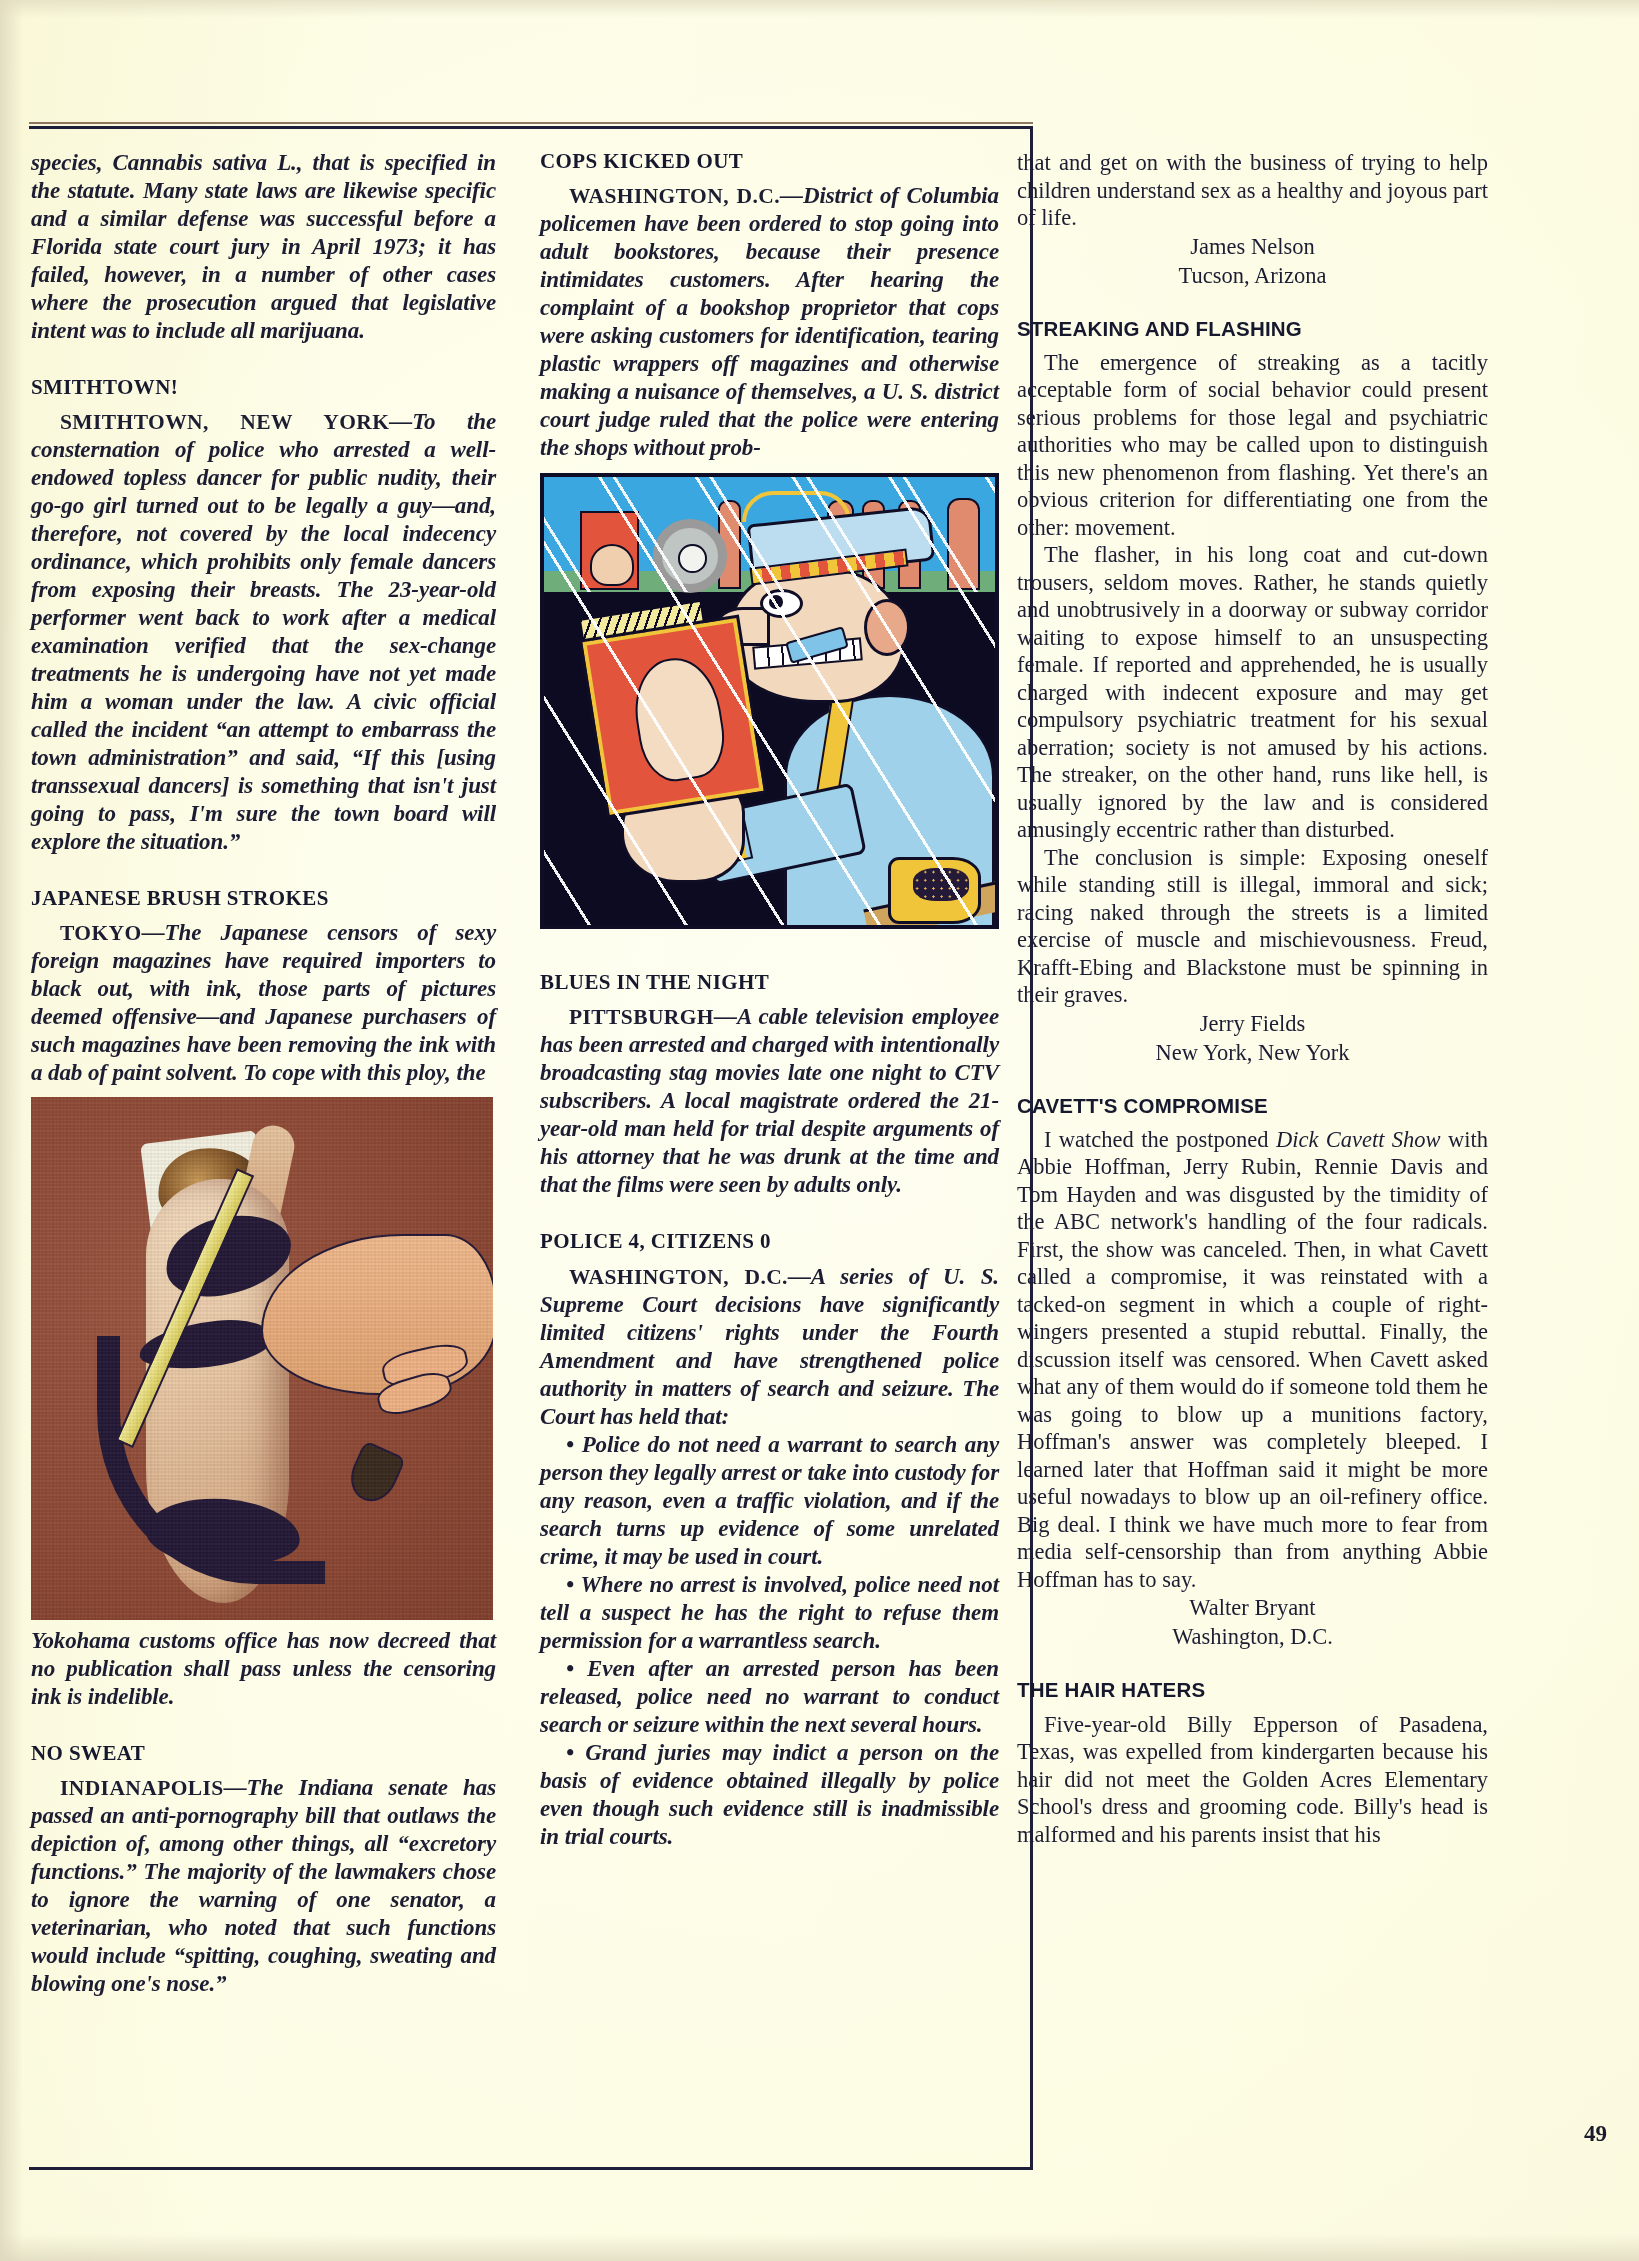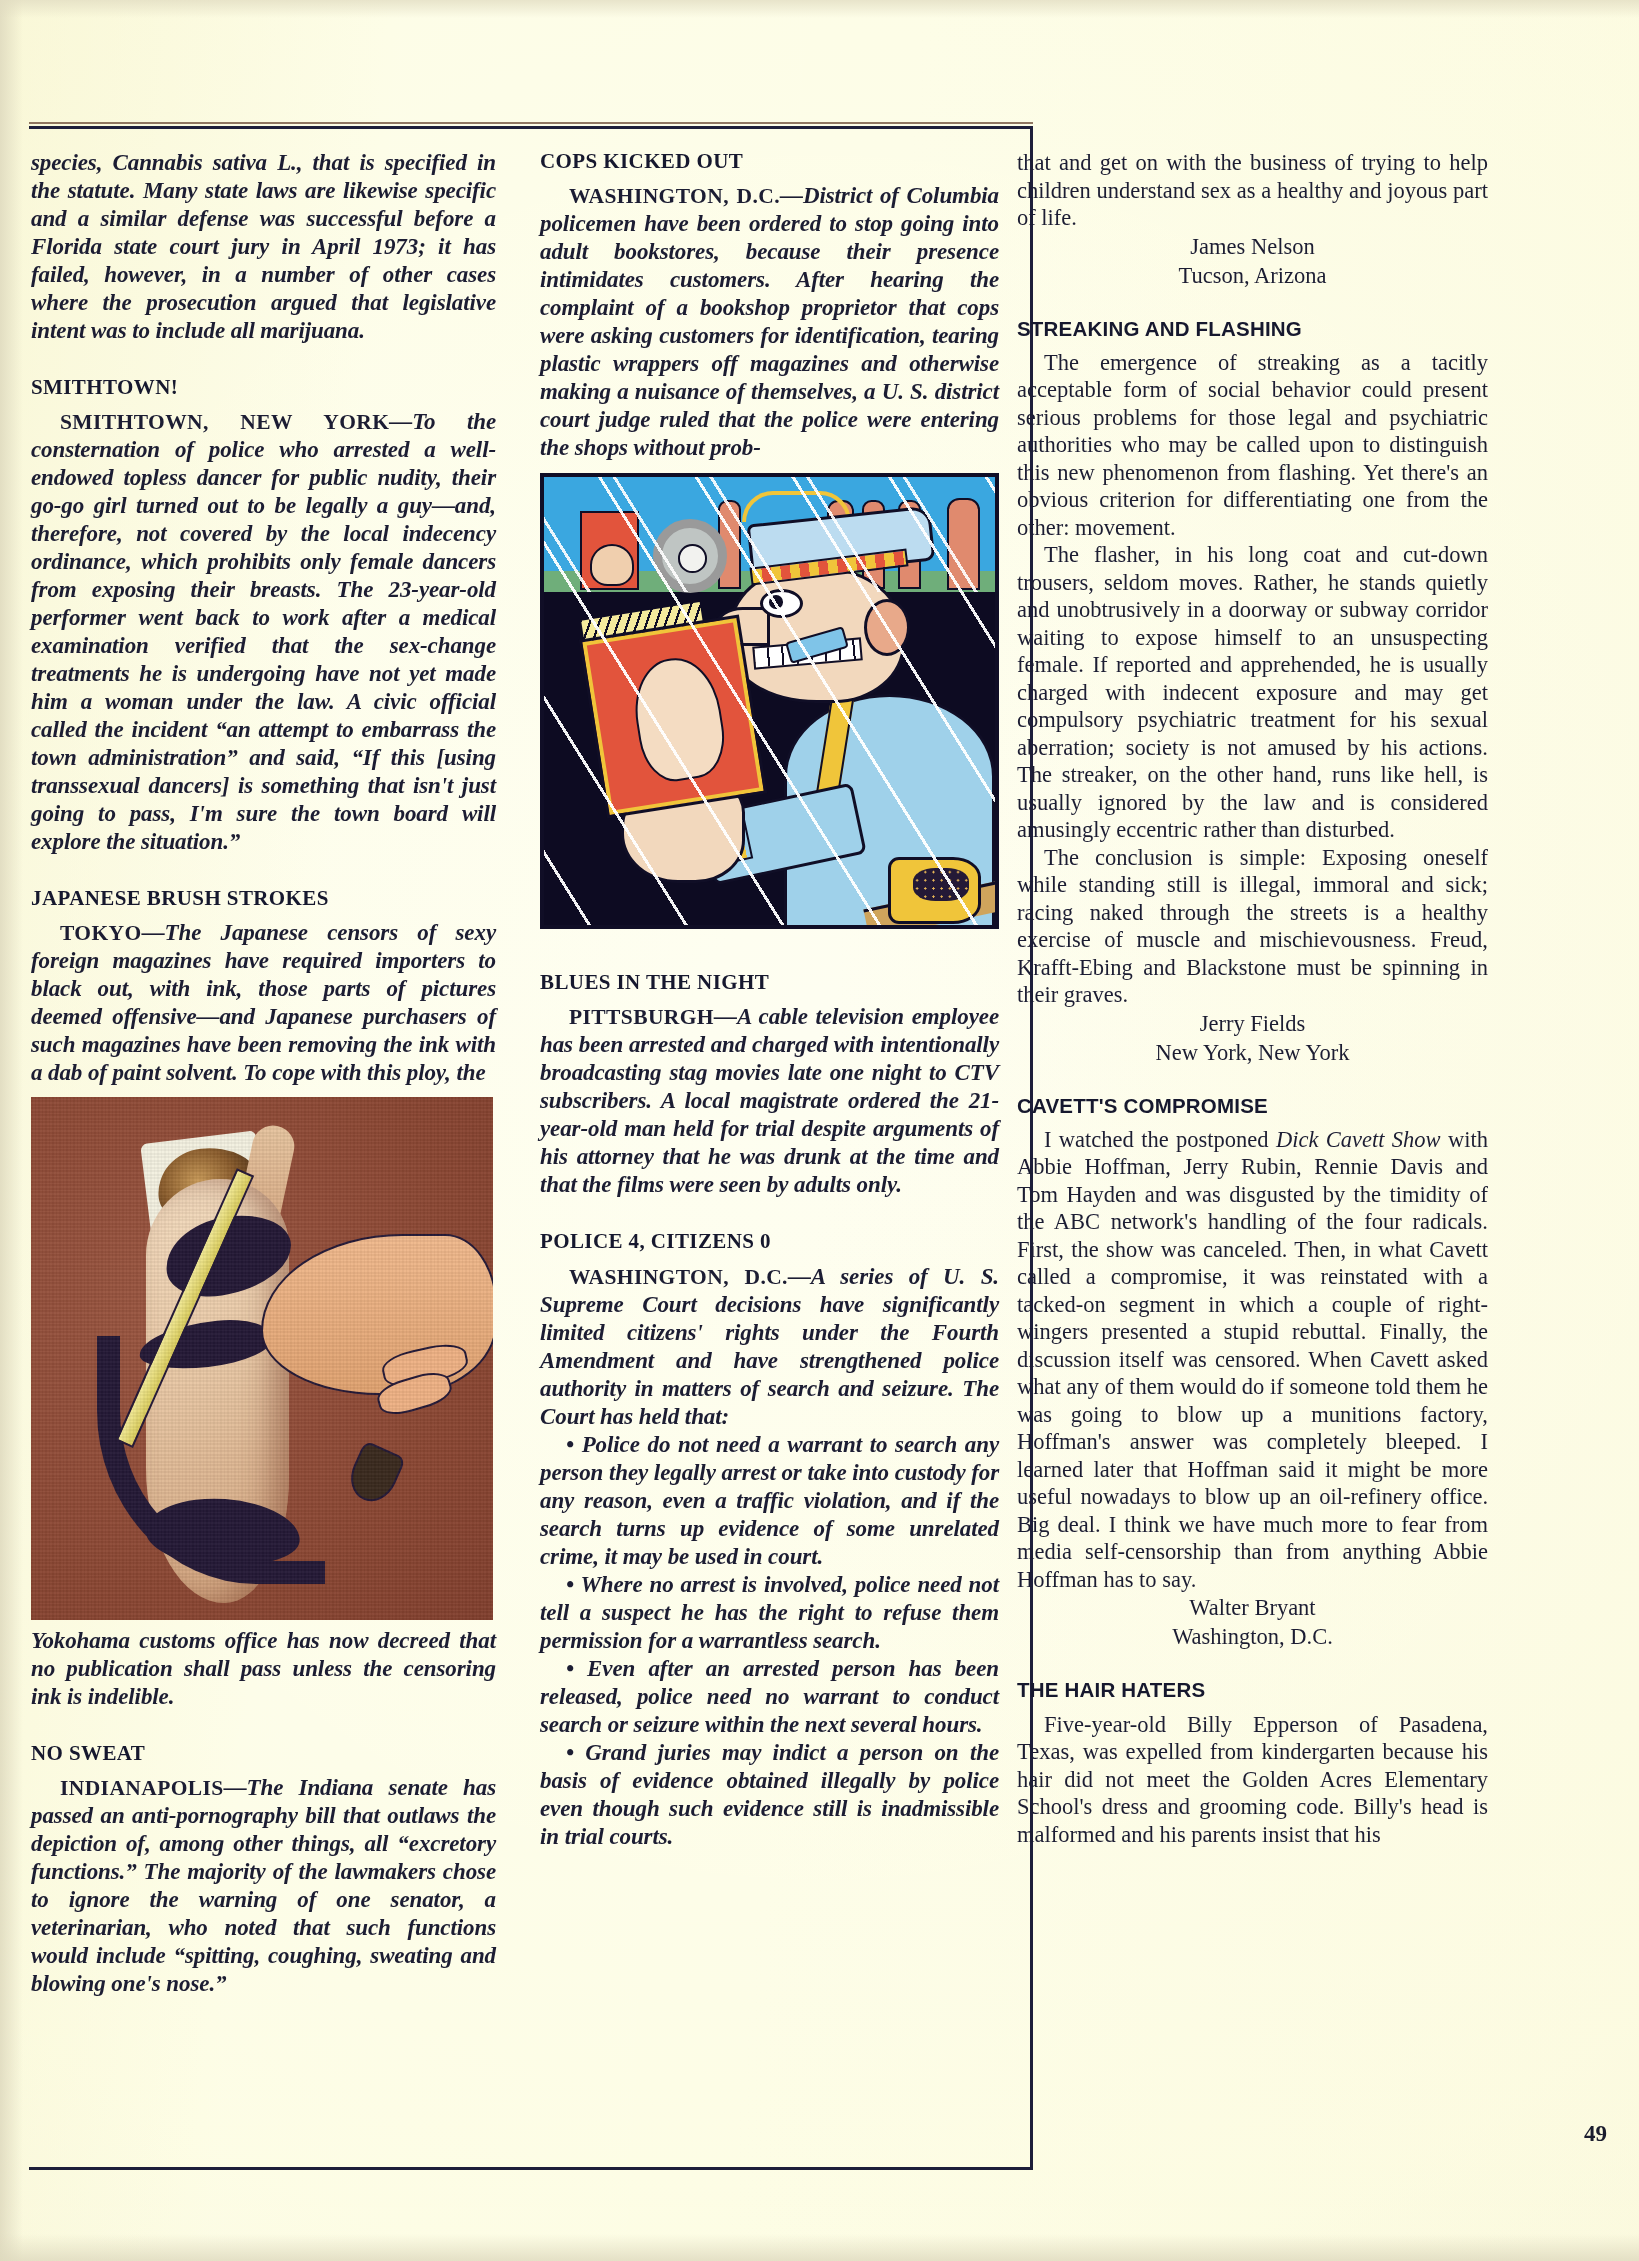--- a/index.html
+++ b/index.html
@@ -570,21 +570,21 @@
 
     <p>that and get on with the business of trying to help children understand sex as a healthy and joyous part of life.</p>
     <p class="sig">James Nelson</p>
     <p class="sig">Tucson, Arizona</p>
 
     <div class="gap-head-s"></div>
     <h2 class="head-sans">STREAKING AND FLASHING</h2>
     <div class="gap-after-head"></div>
     <p class="indent">The emergence of streaking as a tacitly acceptable form of social behavior could present serious problems for those legal and psychiatric authorities who may be called upon to distinguish this new phenomenon from flashing. Yet there's an obvious criterion for differentiating one from the other: movement.</p>
     <p class="indent">The flasher, in his long coat and cut-down trousers, seldom moves. Rather, he stands quietly and unobtrusively in a doorway or subway corridor waiting to expose himself to an unsuspecting female. If reported and apprehended, he is usually charged with indecent exposure and may get compulsory psychiatric treatment for his sexual aberration; society is not amused by his actions. The streaker, on the other hand, runs like hell, is usually ignored by the law and is considered amusingly eccentric rather than disturbed.</p>
-    <p class="indent">The conclusion is simple: Exposing oneself while standing still is illegal, immoral and sick; racing naked through the streets is a healthy exercise of muscle and mischievousness. Freud, Krafft-Ebing and Blackstone must be spinning in their graves.</p>
+    <p class="indent">The conclusion is simple: Exposing oneself while standing still is illegal, immoral and sick; racing naked through the streets is a limited exercise of muscle and mischievousness. Freud, Krafft-Ebing and Blackstone must be spinning in their graves.</p>
     <p class="sig">Jerry Fields</p>
     <p class="sig">New York, New York</p>
 
     <div class="gap-head-s"></div>
     <h2 class="head-sans">CAVETT'S COMPROMISE</h2>
     <div class="gap-after-head"></div>
     <p class="indent">I watched the postponed <em class="title-it">Dick Cavett Show</em> with Abbie Hoffman, Jerry Rubin, Rennie Davis and Tom Hayden and was disgusted by the timidity of the ABC network's handling of the four radicals. First, the show was canceled. Then, in what Cavett called a compromise, it was reinstated with a tacked-on segment in which a couple of right-wingers presented a stupid rebuttal. Finally, the discussion itself was censored. When Cavett asked what any of them would do if someone told them he was going to blow up a munitions factory, Hoffman's answer was completely bleeped. I learned later that Hoffman said it might be more useful nowadays to blow up an oil-refinery office. Big deal. I think we have much more to fear from media self-censorship than from anything Abbie Hoffman has to say.</p>
     <p class="sig">Walter Bryant</p>
     <p class="sig">Washington, D.C.</p>
 

